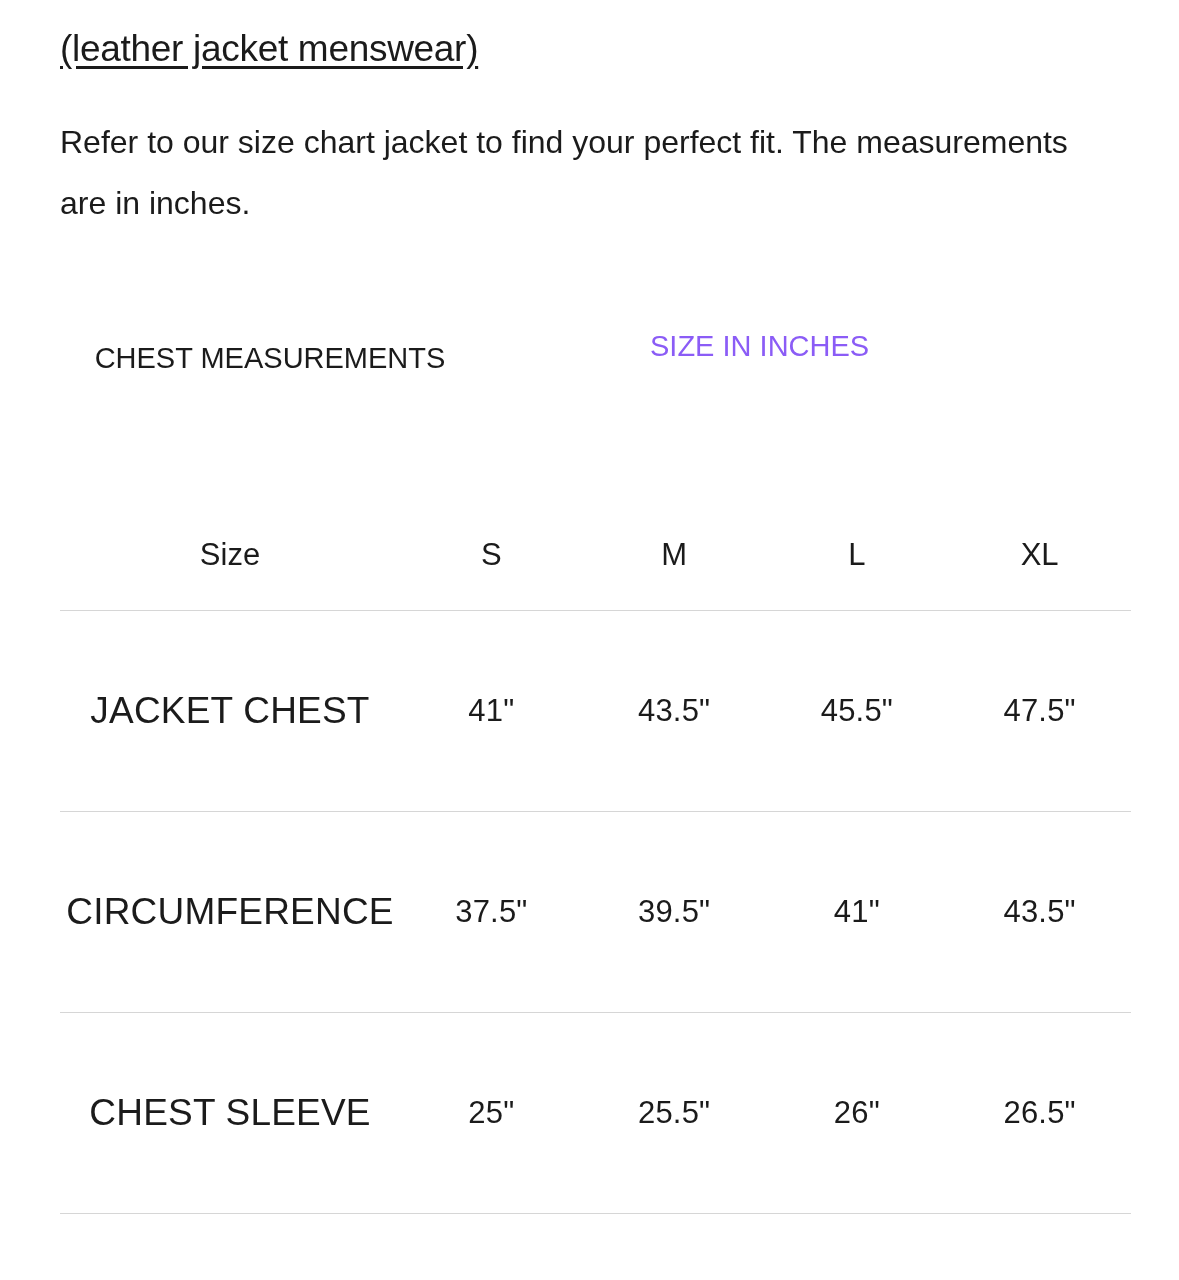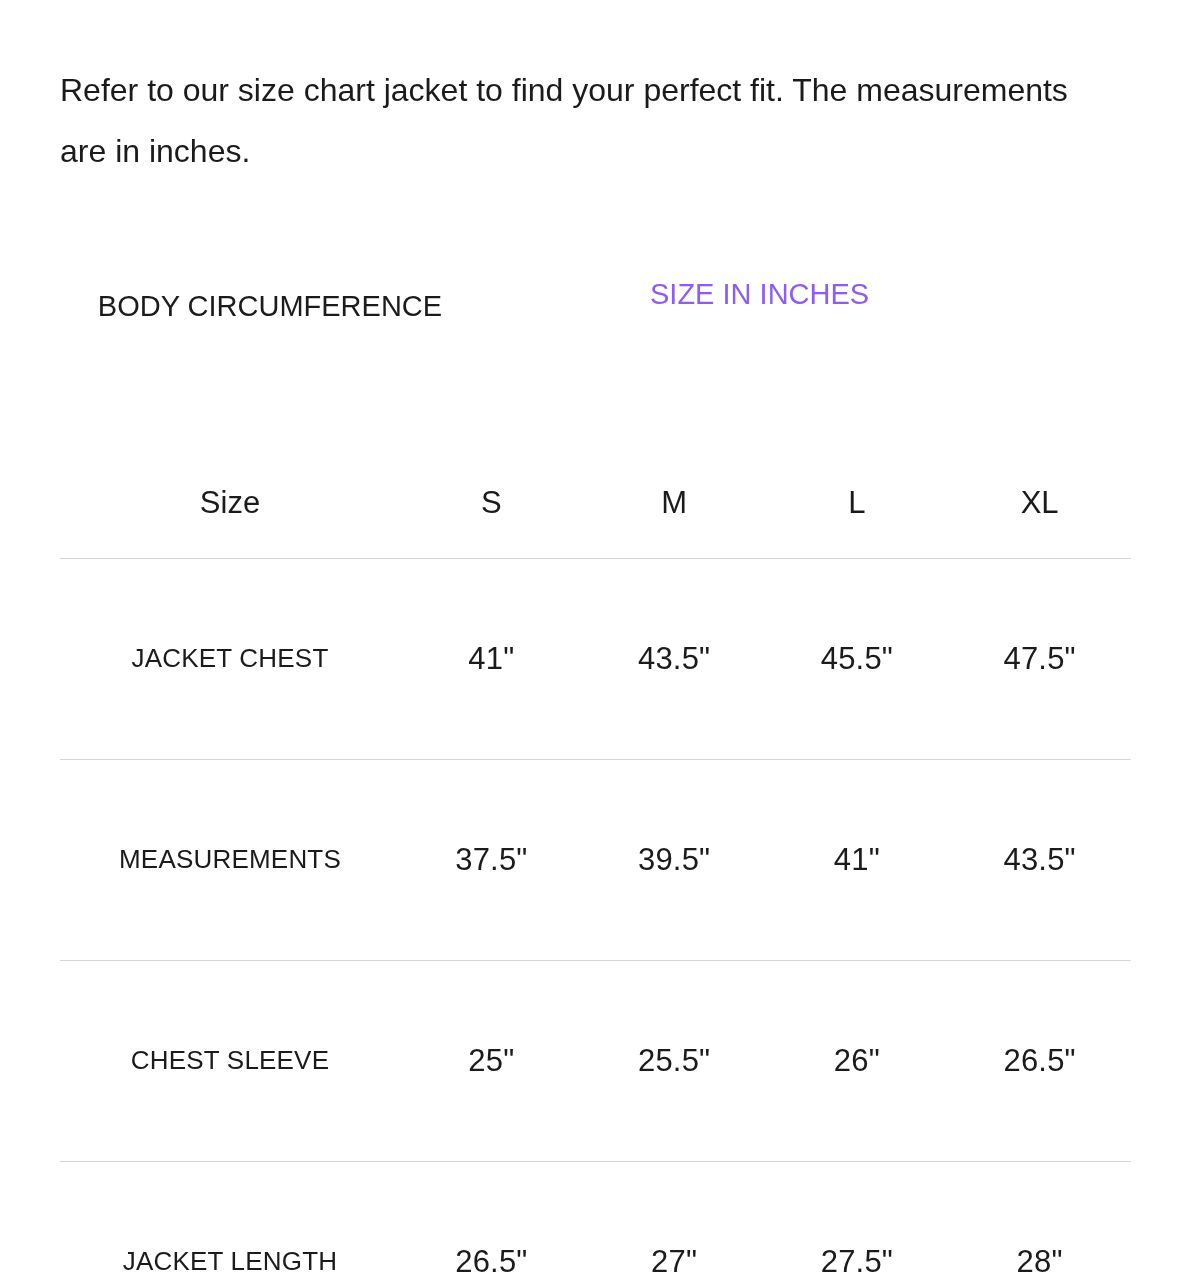--- a/index.html
+++ b/index.html
@@ -81,37 +81,38 @@
     height: 110px;
     font-size: 31px;
   }
   table.size-table tbody tr {
     border-top: 1px solid #d6d6d6;
   }
   table.size-table tbody td {
     height: 200px;
   }
   table.size-table tbody td.col-label {
-    font-size: 26px;
+    font-size: 37px;
     letter-spacing: 0.2px;
   }
   .val {
     letter-spacing: 0.2px;
   }
 </style>
 </head>
 <body>
 
 <div class="page">
 
+  <h1 class="title">(leather jacket menswear)</h1>
 
   <p class="intro">Refer to our size chart jacket to find your perfect fit. The measurements are in inches.</p>
 
   <div class="chart-head">
-    <div class="body-measurements">BODY CIRCUMFERENCE</div>
+    <div class="body-measurements">CHEST MEASUREMENTS</div>
     <div class="size-in-inches">SIZE IN INCHES</div>
   </div>
 
   <table class="size-table">
     <thead>
       <tr>
         <th class="col-label">Size</th>
         <th>S</th>
         <th>M</th>
         <th>L</th>
@@ -120,21 +121,21 @@
     </thead>
     <tbody>
       <tr>
         <td class="col-label">JACKET CHEST</td>
         <td class="val">41"</td>
         <td class="val">43.5"</td>
         <td class="val">45.5"</td>
         <td class="val">47.5"</td>
       </tr>
       <tr>
-        <td class="col-label">MEASUREMENTS</td>
+        <td class="col-label">CIRCUMFERENCE</td>
         <td class="val">37.5"</td>
         <td class="val">39.5"</td>
         <td class="val">41"</td>
         <td class="val">43.5"</td>
       </tr>
       <tr>
         <td class="col-label">CHEST SLEEVE</td>
         <td class="val">25"</td>
         <td class="val">25.5"</td>
         <td class="val">26"</td>

